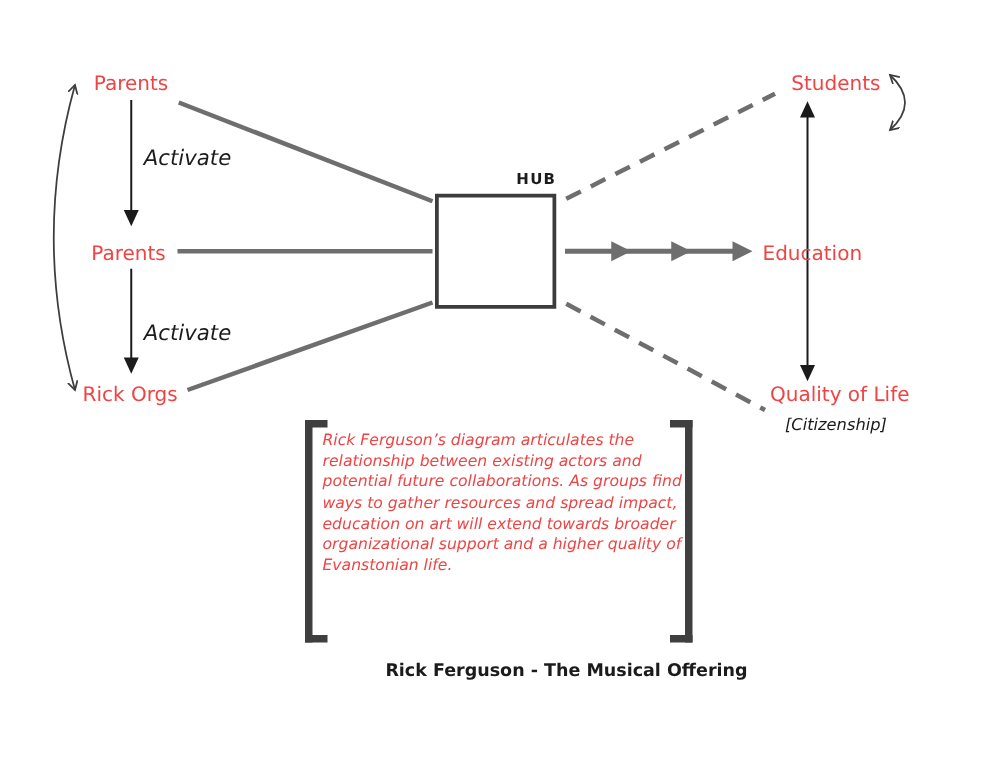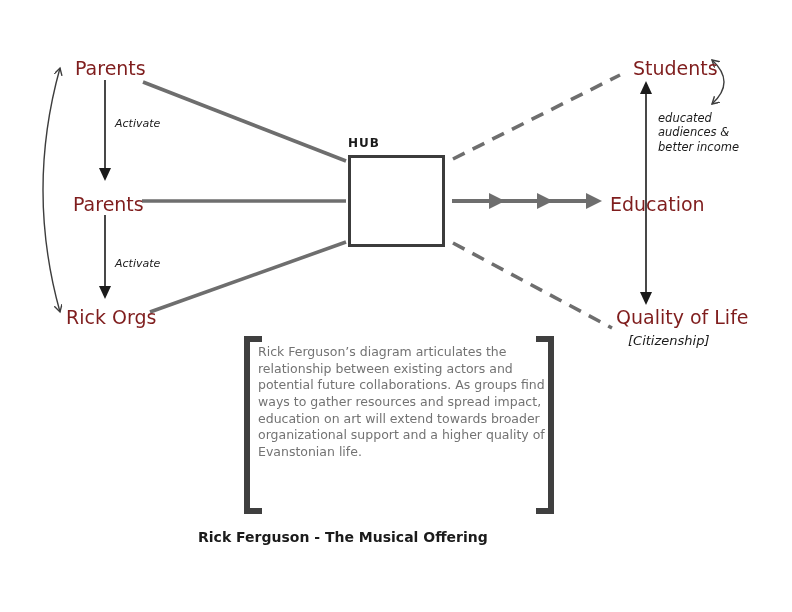--- a/index.html
+++ b/index.html
@@ -5,44 +5,44 @@
   html,body{margin:0;padding:0;background:#ffffff;}
   .stage{
     position:relative;
     width:792px;height:612px;
     background:#ffffff;
     font-family:"DejaVu Sans","Liberation Sans",sans-serif;
     color:#1b1b1b;
     overflow:hidden;
   }
   .stage svg{position:absolute;left:0;top:0;}
-  .lbl{position:absolute;font-size:19px;white-space:nowrap;color:#7f1d1d;}
-  .activate{position:absolute;font-style:italic;font-size:11px;white-space:nowrap;}
+  .lbl{position:absolute;font-size:16px;white-space:nowrap;color:#ef4444;}
+  .activate{position:absolute;font-style:italic;font-size:17px;white-space:nowrap;}
   .hub-box{
     position:absolute;left:348px;top:155px;width:97px;height:92px;
     border:3px solid #3c3c3c;background:#ffffff;box-sizing:border-box;
   }
   .hub-label{
-    position:absolute;left:348px;top:136px;width:97px;text-align:left;
+    position:absolute;left:348px;top:136px;width:97px;text-align:right;
     font-weight:bold;font-size:12px;letter-spacing:1px;
   }
   .benefit{
     position:absolute;left:658px;top:111px;
     font-style:italic;font-size:11.5px;line-height:1.25;white-space:nowrap;
   }
   .citizenship{position:absolute;left:628px;top:333px;font-style:italic;font-size:13px;white-space:nowrap;}
   .bracket{position:absolute;top:336px;width:18px;height:178px;box-sizing:border-box;}
   .bracket-left{left:244px;border-left:6px solid #3f3f3f;border-top:6px solid #3f3f3f;border-bottom:6px solid #3f3f3f;}
   .bracket-right{left:536px;border-right:6px solid #3f3f3f;border-top:6px solid #3f3f3f;border-bottom:6px solid #3f3f3f;}
   .paragraph{
     position:absolute;left:258px;top:344px;width:288px;
-    font-size:12.5px;line-height:1.33;color:#737373;
+    font-size:12.5px;line-height:1.33;color:#ef4444;font-style:italic;
   }
   .caption{
-    position:absolute;left:198px;top:529px;width:400px;text-align:left;
+    position:absolute;left:198px;top:529px;width:400px;text-align:right;
     font-weight:bold;font-size:14px;
   }
 </style>
 </head>
 <body>
 
 <div class="stage">
 
   <svg width="792" height="612" viewBox="0 0 792 612">
     <defs>
@@ -92,25 +92,20 @@
   <div class="lbl" style="left:75px;top:57px">Parents</div>
   <div class="activate" style="left:115px;top:117px">Activate</div>
   <div class="lbl" style="left:73px;top:193px">Parents</div>
   <div class="activate" style="left:115px;top:257px">Activate</div>
   <div class="lbl" style="left:66px;top:306px">Rick Orgs</div>
 
   <div class="hub-label">HUB</div>
   <div class="hub-box"></div>
 
   <div class="lbl" style="left:633px;top:57px">Students</div>
-  <div class="benefit">
-    <div>educated</div>
-    <div>audiences &amp;</div>
-    <div>better income</div>
-  </div>
   <div class="lbl" style="left:610px;top:193px">Education</div>
   <div class="lbl" style="left:616px;top:306px">Quality of Life</div>
   <div class="citizenship">[Citizenship]</div>
 
   <div class="bracket bracket-left"></div>
   <div class="bracket bracket-right"></div>
   <div class="paragraph">Rick Ferguson’s diagram articulates the relationship between existing actors and potential future collaborations. As groups find ways to gather resources and spread impact, education on art will extend towards broader organizational support and a higher quality of Evanstonian life.</div>
   <div class="caption">Rick Ferguson - The Musical Offering</div>
 
 </div>

